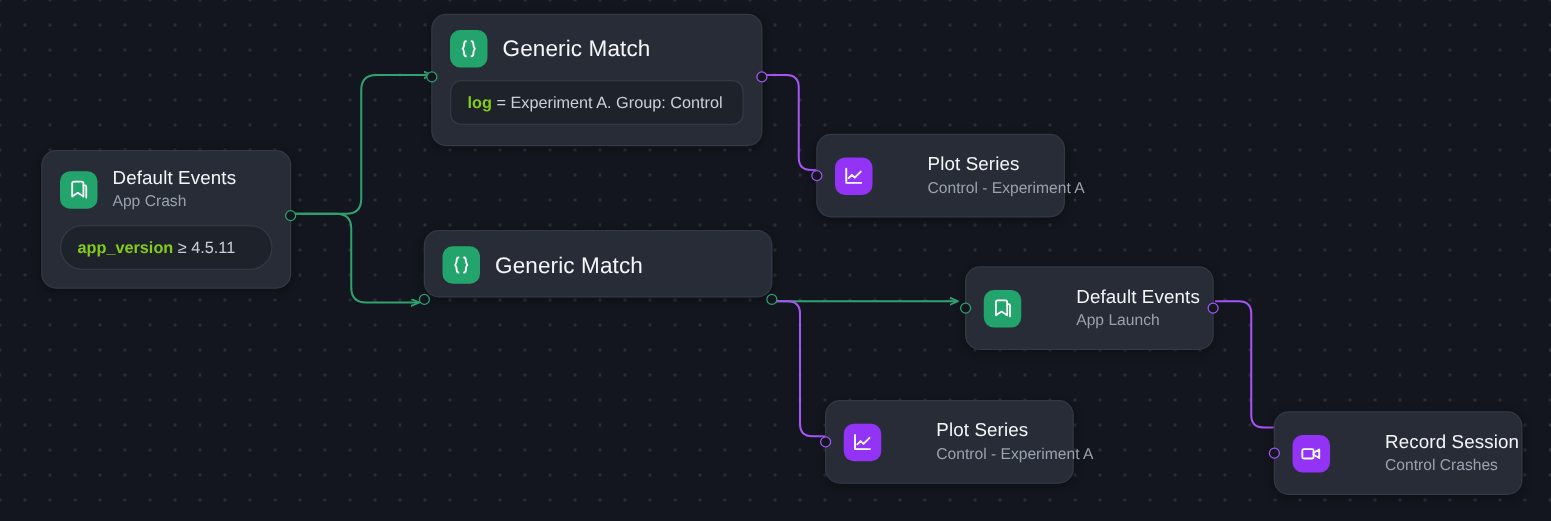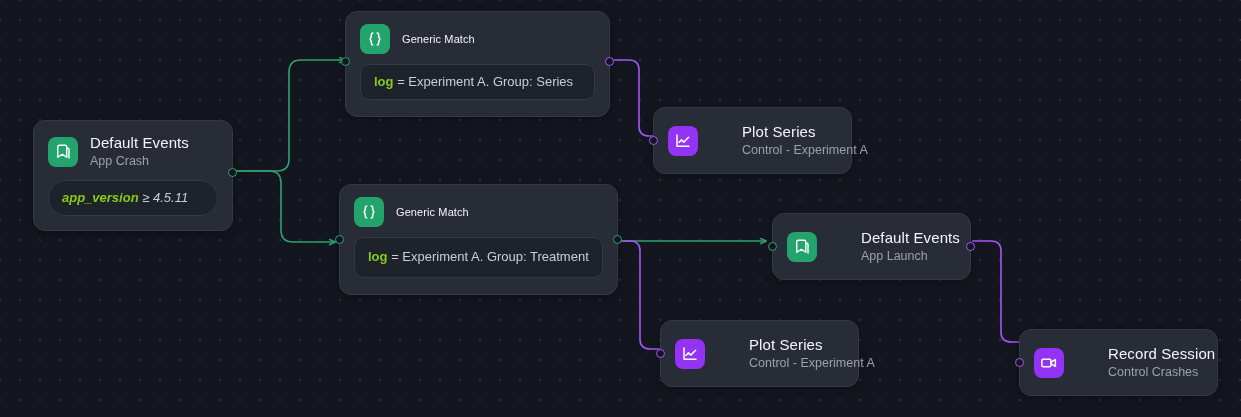--- a/index.html
+++ b/index.html
@@ -67,21 +67,21 @@
     min-width: 0;
   }
   .node-title {
     color: #f3f5f8;
     font-size: 15px;
     line-height: 19px;
     letter-spacing: 0.1px;
     white-space: nowrap;
   }
   .node-title.big {
-    font-size: 11px;
+    font-size: 18px;
     line-height: 21px;
   }
   .node-sub {
     color: #9aa1ae;
     font-size: 12.5px;
     line-height: 17px;
     margin-top: 1px;
     white-space: nowrap;
   }
   
@@ -94,21 +94,21 @@
     border-radius: 9px;
     padding: 7px 13px;
     color: #c9cedb;
     font-size: 13px;
     line-height: 20px;
   }
   .pill .key {
     color: #84cc16;
     font-weight: bold;
   }
-  .pill.rounded-lg { border-radius: 18px; font-style: italic; }
+  .pill.rounded-lg { border-radius: 18px; }
 
   
   .port {
     position: absolute;
     width: 9px;
     height: 9px;
     border-radius: 50%;
     border: 1.6px solid #2fa26f;
     background: #13161e;
     box-sizing: border-box;
@@ -176,45 +176,38 @@
         </svg>
       </span>
       <span class="node-titles">
         <span class="node-title big">Generic Match</span>
       </span>
     </div>
     <div class="node-body" style="padding-bottom:16px;">
       <div class="pill">
         <span class="key">log</span>
         <span>=</span>
-        <span>Experiment A. Group: Series</span>
+        <span>Experiment A. Group: Control</span>
       </div>
     </div>
     <span class="port in" style="top:49px;"></span>
     <span class="port out purple" style="top:49px;"></span>
   </div>
 
   <div class="node" style="left:339px; top:184px; width:279px;">
     <div class="node-head">
       <span class="node-icon green">
         <svg width="18" height="18" viewBox="0 0 24 24" fill="none" stroke="#ffffff" stroke-width="2" stroke-linecap="round" stroke-linejoin="round">
           <path d="M9 4 C7 4 7 6 7 8 C7 10 5.5 12 5.5 12 C5.5 12 7 14 7 16 C7 18 7 20 9 20"></path>
           <path d="M15 4 C17 4 17 6 17 8 C17 10 18.5 12 18.5 12 C18.5 12 17 14 17 16 C17 18 17 20 15 20"></path>
         </svg>
       </span>
       <span class="node-titles">
         <span class="node-title big">Generic Match</span>
       </span>
-    </div>
-    <div class="node-body" style="padding-bottom:16px;">
-      <div class="pill" style="padding:9px 13px 10px 13px;">
-        <span class="key">log</span>
-        <span>=</span>
-        <span>Experiment A. Group: Treatment</span>
-      </div>
     </div>
     <span class="port in" style="top:54px;"></span>
     <span class="port out" style="top:54px;"></span>
   </div>
 
   <div class="node compact" style="left:653px; top:107px; width:199px;">
     <div class="node-head">
       <span class="node-icon purple">
         <svg width="18" height="18" viewBox="0 0 24 24" fill="none" stroke="#ffffff" stroke-width="2" stroke-linecap="round" stroke-linejoin="round">
           <path d="M4 4 V19 H20"></path>

